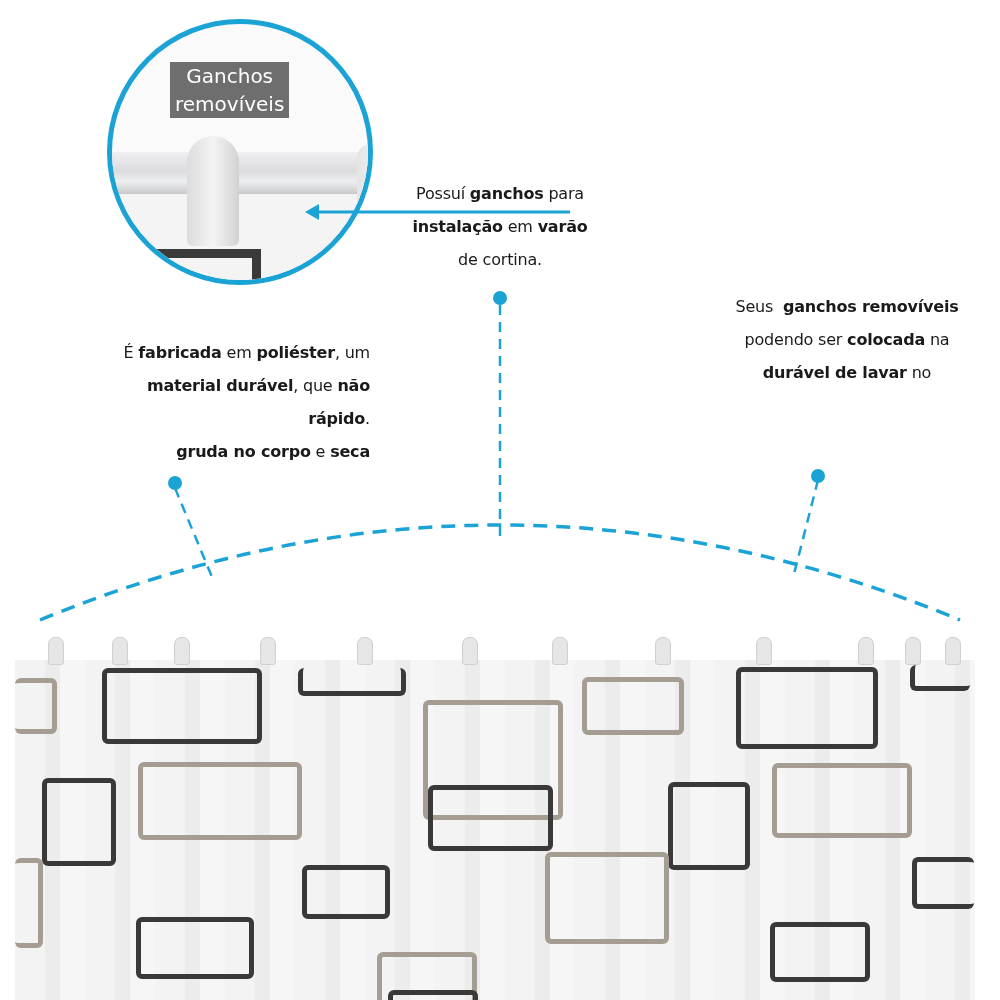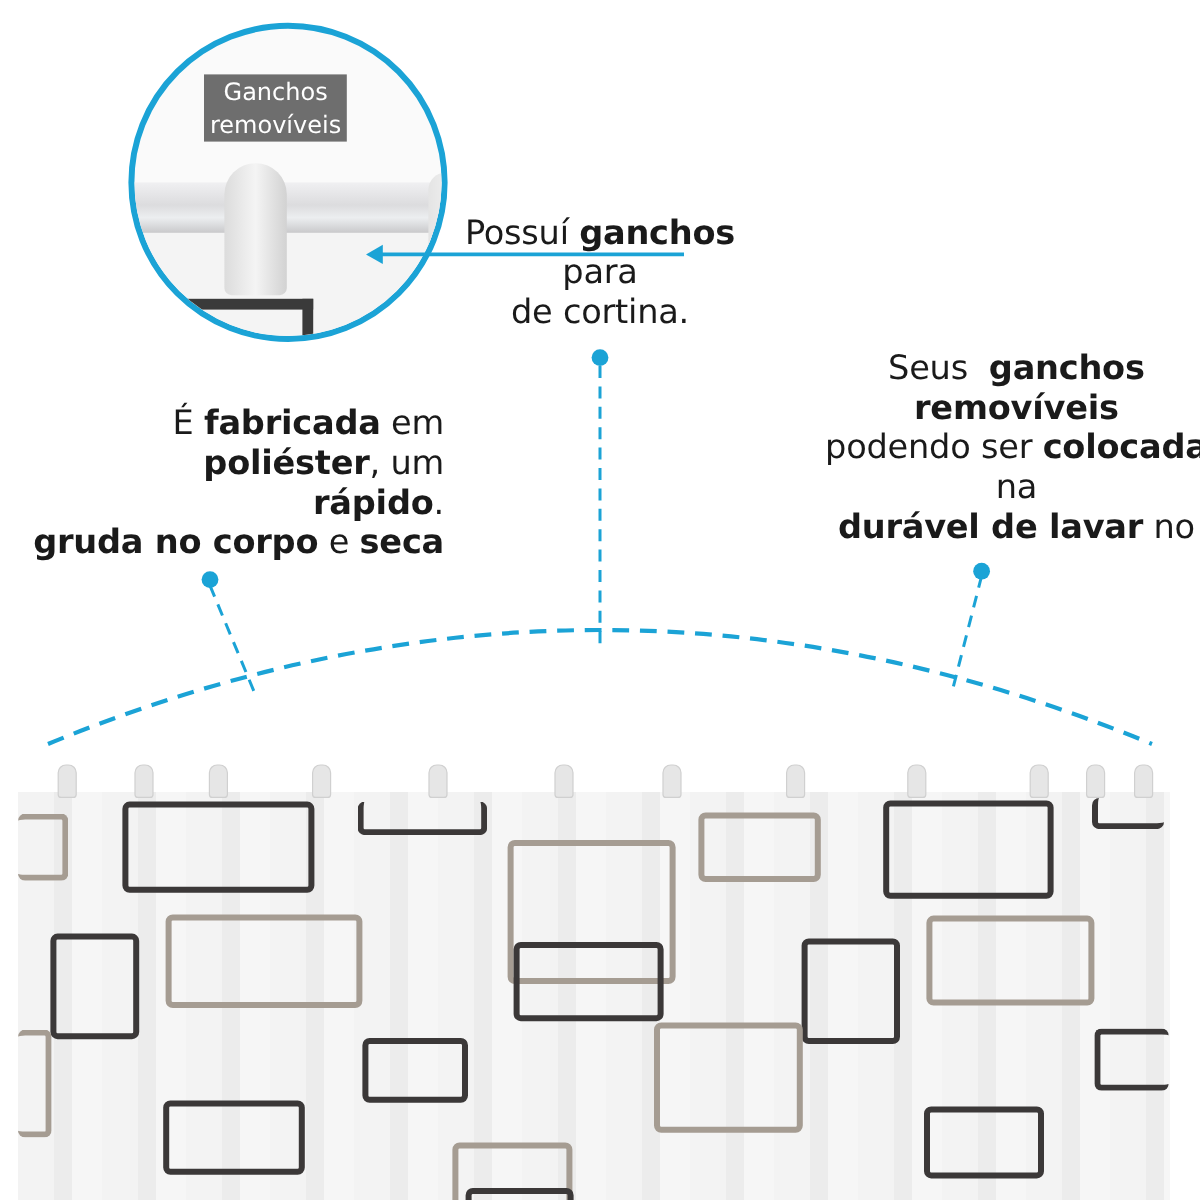--- a/index.html
+++ b/index.html
@@ -1,19 +1,19 @@
 <!DOCTYPE html>
 <html><head>
 <meta charset="utf-8">
 <style>
   html, body { margin: 0; padding: 0; background: #ffffff; }
   body { width: 1000px; height: 1000px; position: relative; overflow: hidden;
          font-family: "DejaVu Sans", sans-serif; color: #1a1a1a; }
   .abs { position: absolute; }
-  .caption { text-align: center; font-size: 28px; line-height: 33px; letter-spacing: -0.2px; }
+  .caption { text-align: center; font-size: 16px; line-height: 33px; letter-spacing: -0.2px; }
   .caption b { font-weight: bold; }
   .zoom-circle { left: 107px; top: 19px; width: 256px; height: 256px; border-radius: 50%;
                  border: 5px solid #1ba3d6; overflow: hidden; background: #fafafa; }
   .rod { left: 0; top: 128px; width: 100%; height: 42px;
          background: linear-gradient(#f0f0f2, #dcdcde 45%, #eceef0 70%, #c9c9cb); }
   .ring { left: 75px; top: 112px; width: 52px; height: 110px; border-radius: 26px 26px 6px 6px;
           background: linear-gradient(90deg, #dcdcdc, #f4f4f4 50%, #d2d2d2); }
   .ring2 { left: 245px; top: 120px; width: 30px; height: 110px; border-radius: 14px;
            background: linear-gradient(90deg, #e4e4e4, #f7f7f7); }
   .cloth { left: 0; top: 170px; width: 100%; height: 100px; background: #f4f4f4; }
@@ -56,25 +56,27 @@
 
   <circle cx="500" cy="298" r="7" fill="#1ba3d6"></circle>
   <line x1="500" y1="305" x2="500" y2="540" stroke="#1ba3d6" stroke-width="2.5" stroke-dasharray="10 7"></line>
 
   <circle cx="818" cy="476" r="7" fill="#1ba3d6"></circle>
   <line x1="818" y1="480" x2="793" y2="578" stroke="#1ba3d6" stroke-width="2.5" stroke-dasharray="10 7"></line>
 </svg>
 
 <div class="abs caption" style="left:365px;top:177px;width:270px;">
   <div><span>Possuí </span><b>ganchos</b><span> para</span></div>
+  <div><b>instalação</b><span> em </span><b>varão</b></div>
   <div>de cortina.</div>
 </div>
 
 <div class="abs caption" style="left:0px;top:336px;width:370px;text-align:right;">
   <div><span>É </span><b>fabricada</b><span> em </span><b>poliéster</b><span>, um</span></div>
+  <div><b>material durável</b><span>, que </span><b>não</b></div>
   <div><b>rápido</b><span>.</span></div>
   <div><b>gruda no corpo</b><span> e </span><b>seca</b></div>
 </div>
 
 <div class="abs caption" style="left:678px;top:290px;width:338px;">
   <div><span style="white-space:pre">Seus  </span><b>ganchos removíveis</b></div>
   <div><span>podendo ser </span><b>colocada</b><span> na</span></div>
   <div><b>durável de lavar</b><span> no</span></div>
 </div>
 

